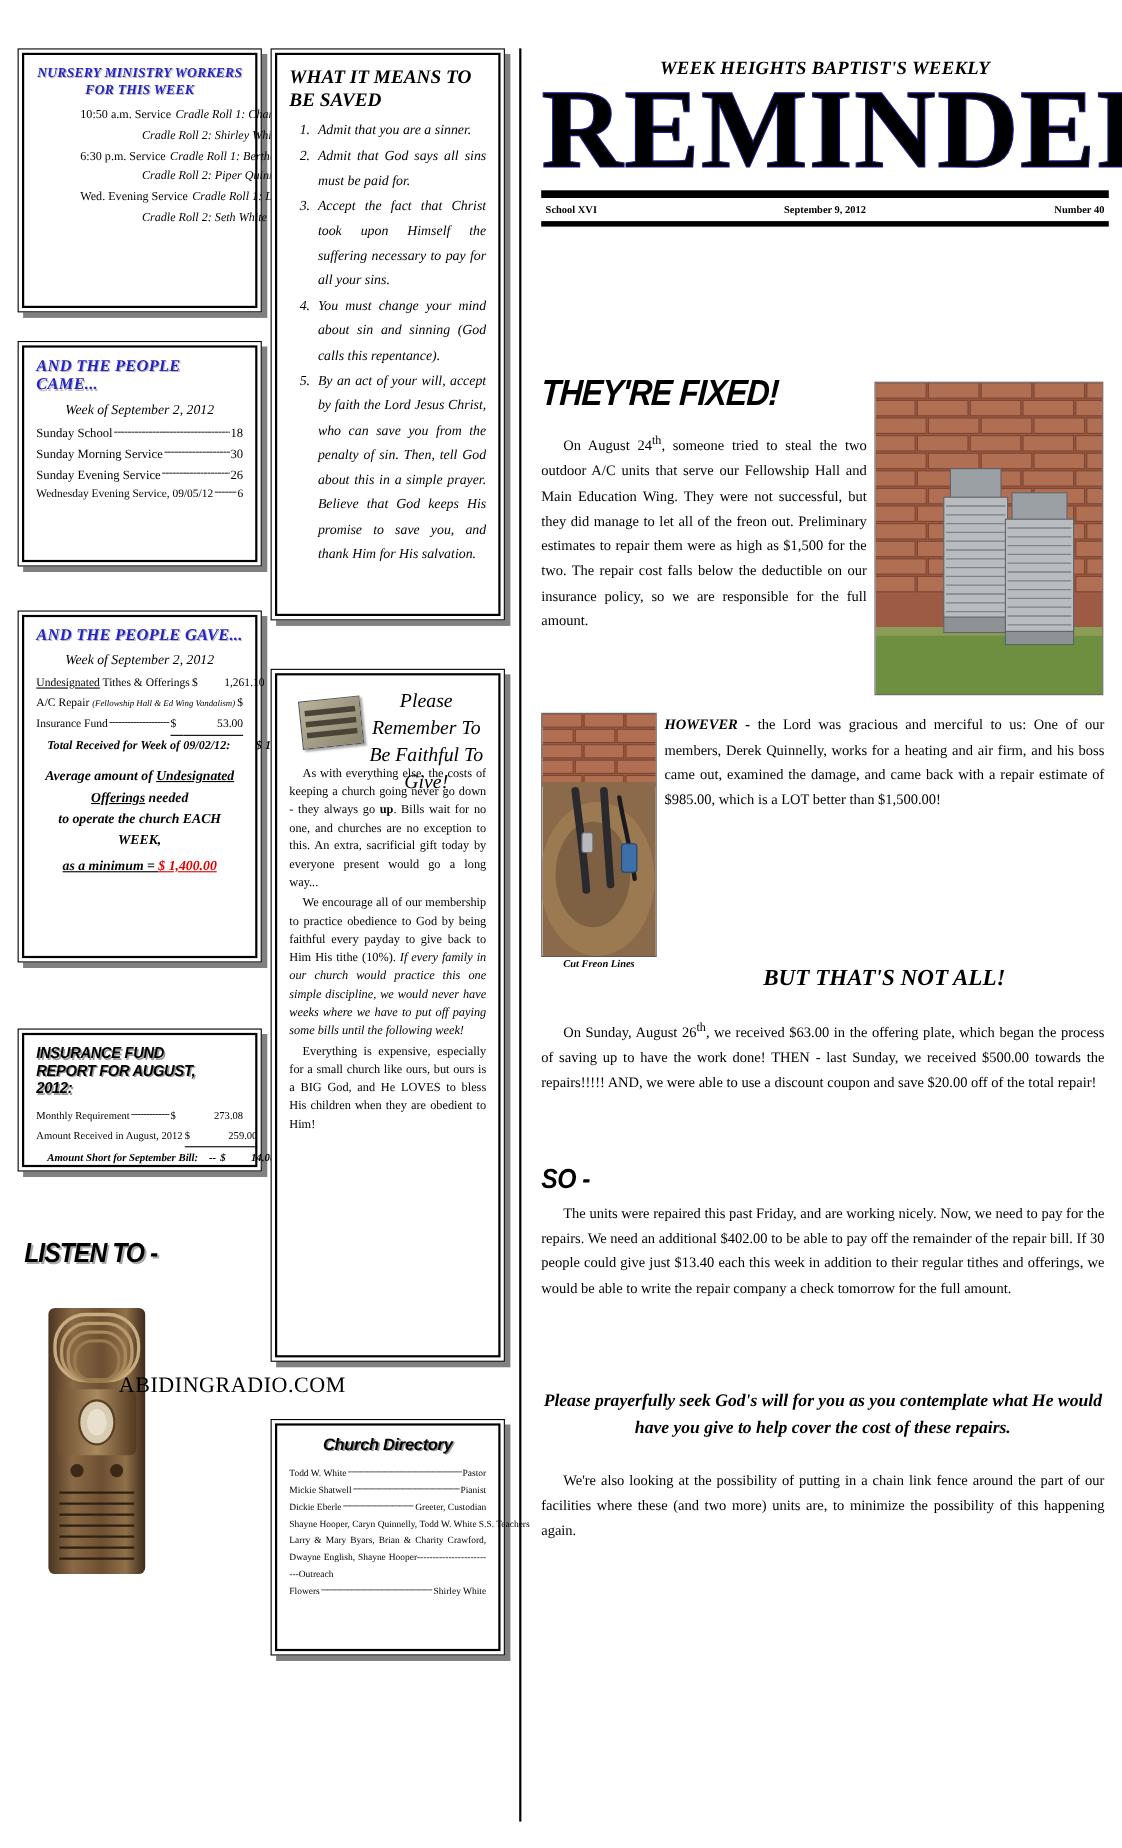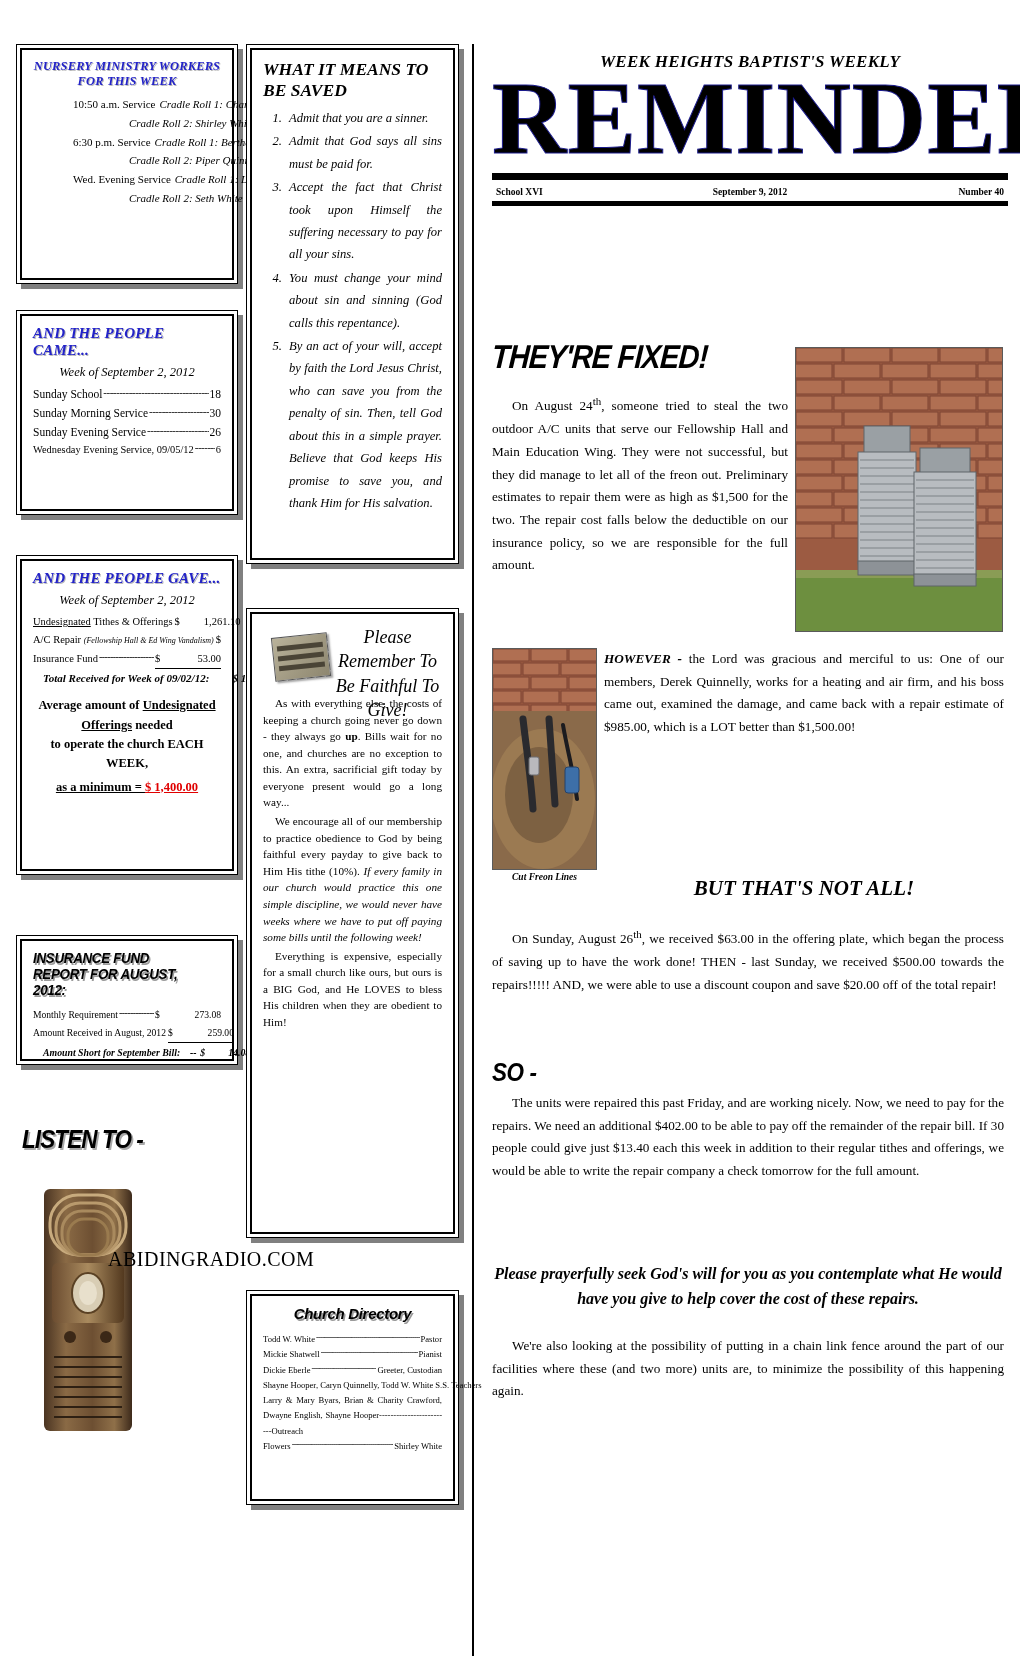--- a/index.html
+++ b/index.html
@@ -131,21 +131,21 @@
   .mrow.uline .cur, .mrow.uline .amt { border-bottom: 1px solid #000; }
 
   .totalrow {
     display: flex; font-size: 11px; font-style: italic; font-weight: bold;
     margin-top: 3px; white-space: nowrap;
   }
   .totalrow .tl { flex: 1 1 auto; text-align: center; padding-left: 10px;}
   .totalrow .tv { flex: 0 0 70px; text-align: right; }
 
   .avg-block {
-    text-align: center; font-weight: bold;
+    text-align: center; font-style: italic; font-weight: bold;
     font-size: 12.5px; line-height: 1.55; margin-top: 12px;
   }
   .red-amt { color: #e00000; font-weight: bold; }
 
   
   ol.saved {
     margin: 0; padding: 0 0 0 22px;
     font-style: italic; font-size: 12.6px; line-height: 1.78;
     text-align: justify;
   }

